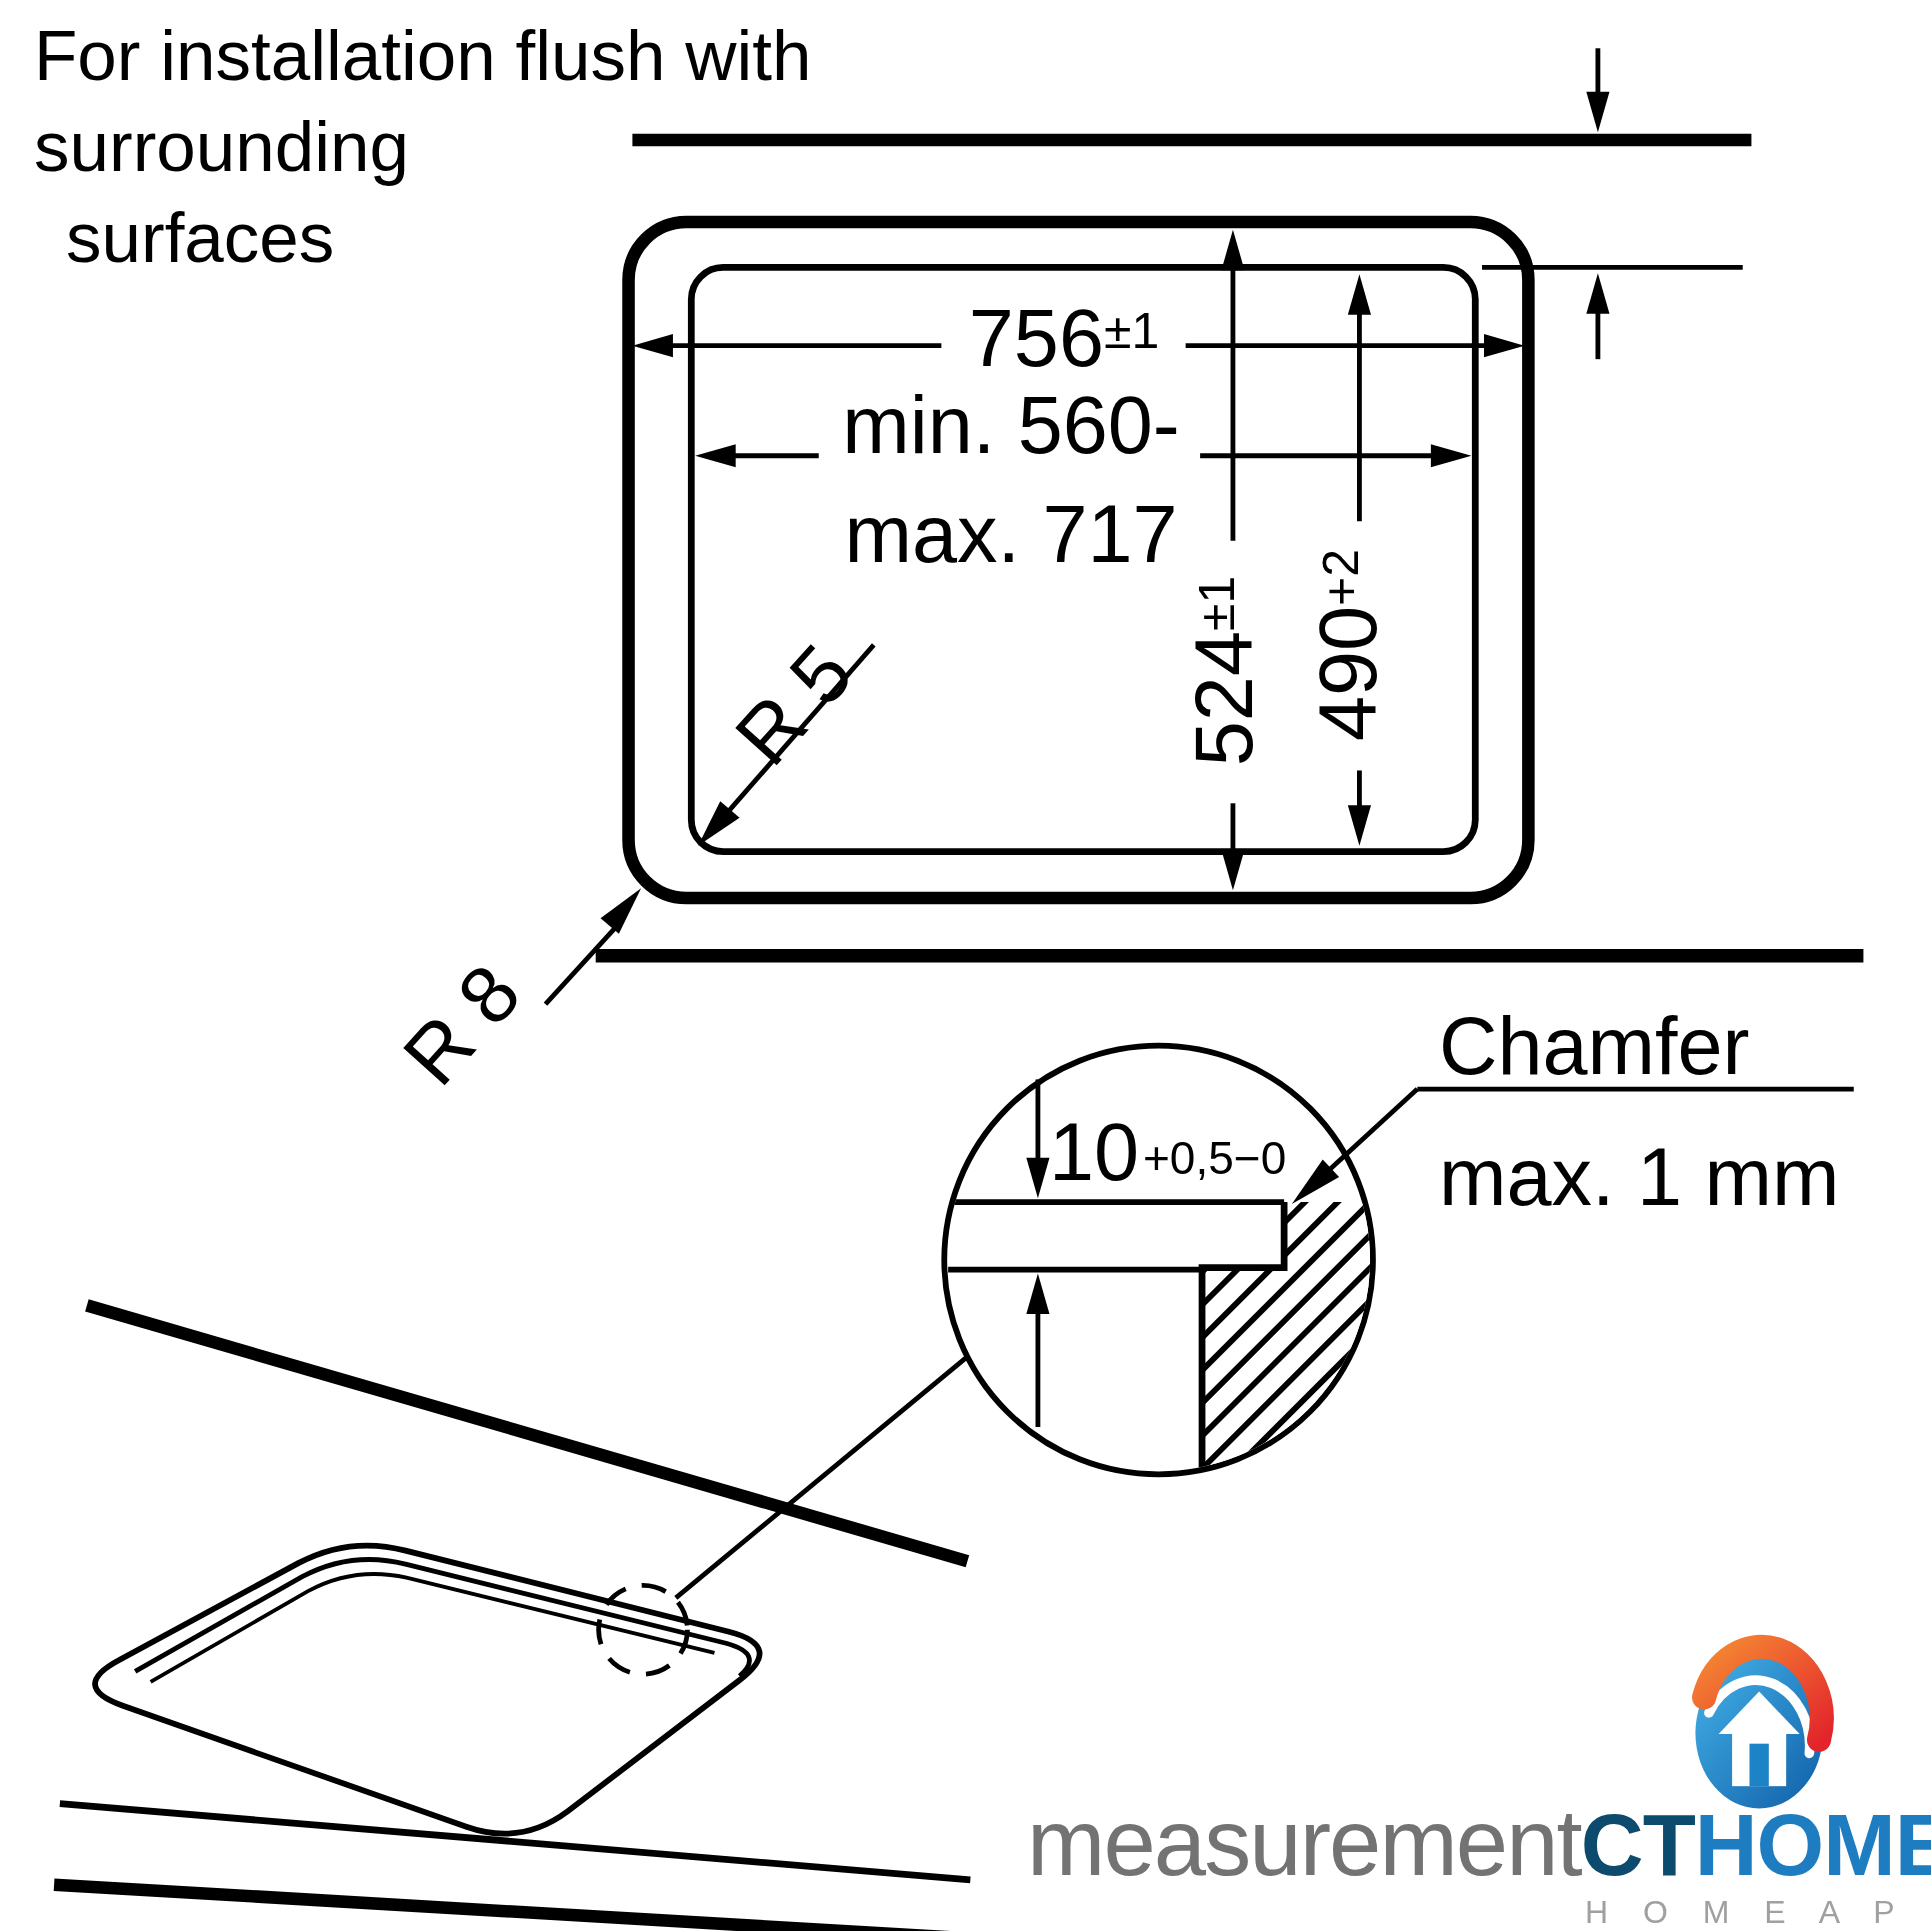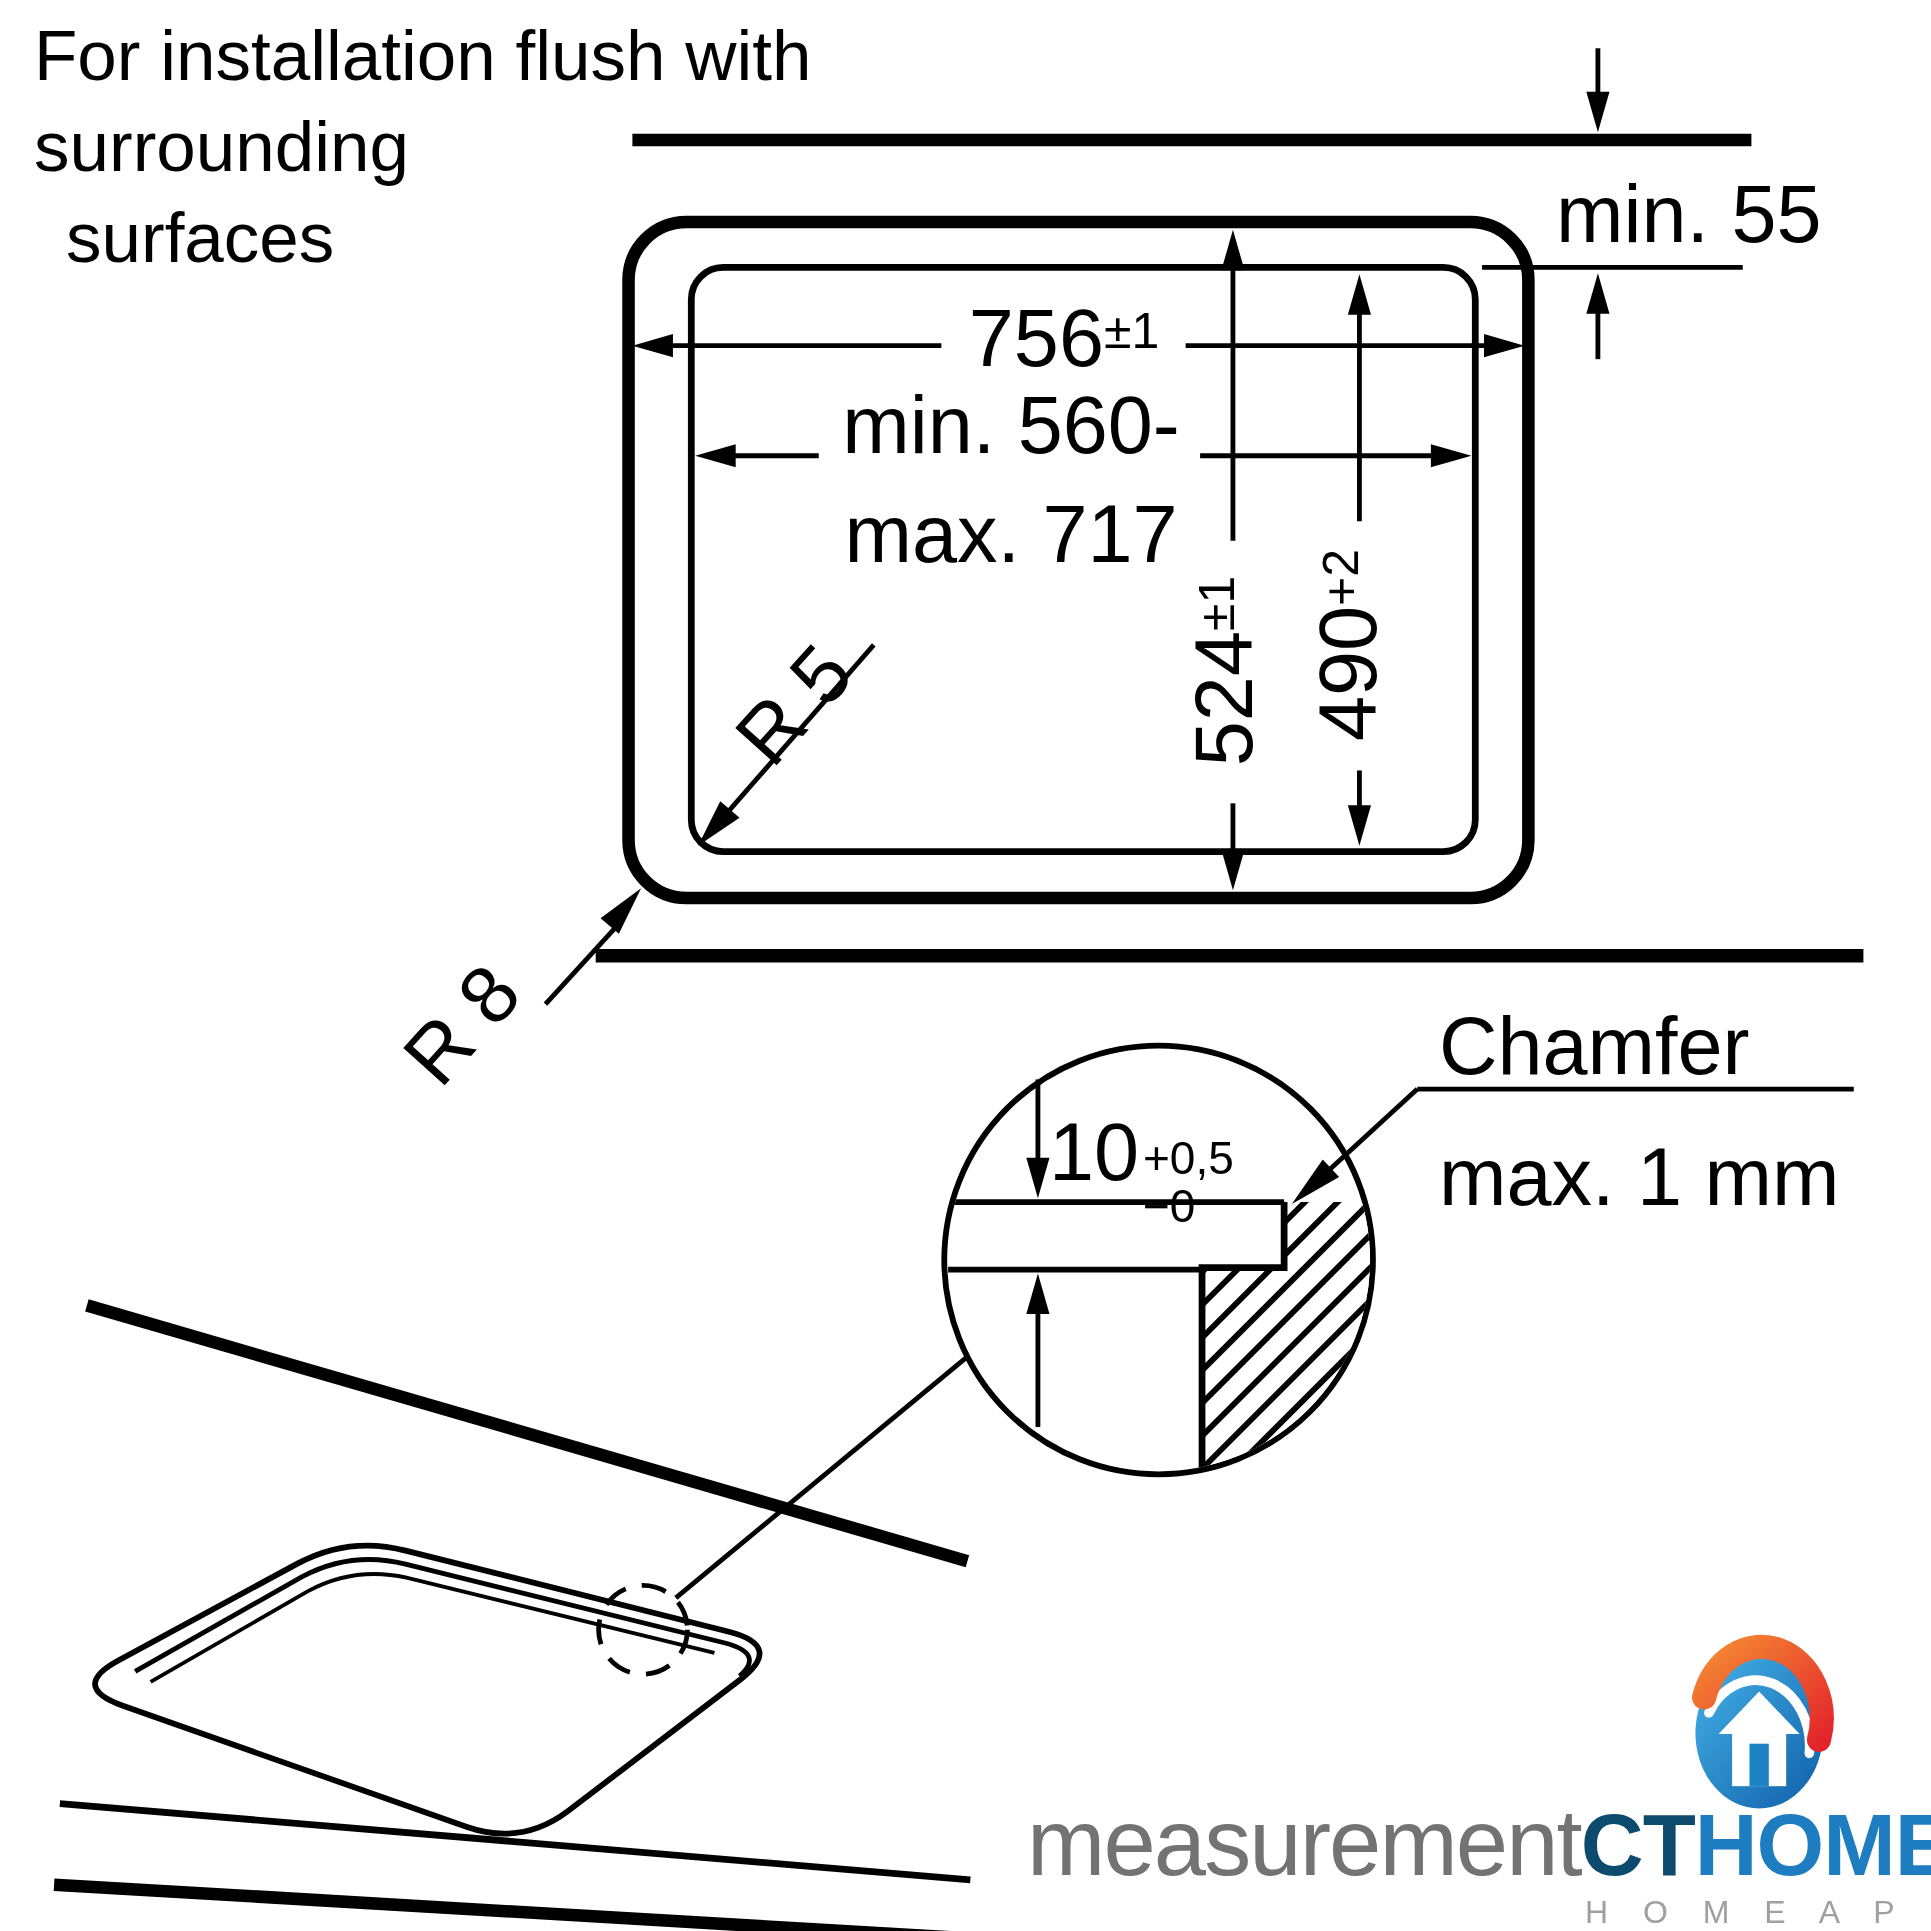--- a/index.html
+++ b/index.html
@@ -9,21 +9,21 @@
   }
   #art{position:absolute;left:0;top:0;}
   .txt{position:absolute;white-space:nowrap;line-height:1;}
   .title{font-size:71px;line-height:91px;letter-spacing:0;}
   .dim{font-size:81px;}
   .dim sup{font-size:50px;vertical-align:17.4px;letter-spacing:0;}
   .center{transform:translate(-50%,-50%);text-align:center;}
   .rot90{transform:translate(-50%,-50%) rotate(-90deg);}
   .rot48{transform:translate(-50%,-50%) rotate(-48deg);}
   .twoline{line-height:109px;}
-  .tolstack{display:inline-flex;flex-direction:column;font-size:46px;line-height:48px;
+  .tolstack{display:inline-flex;flex-direction:row;font-size:46px;line-height:48px;
     vertical-align:5.8px;margin-left:3.9px;}
   .brand{font-size:94px;letter-spacing:-1.9px;}
   .brand .w2{font-weight:bold;font-size:87px;letter-spacing:-1px;}
   .brand .w3{font-weight:bold;font-size:87px;letter-spacing:-1px;}
   .tagline{font-size:32px;letter-spacing:13px;font-weight:500;}
 </style>
 </head>
 <body>
 
 <div id="canvas">
@@ -126,21 +126,20 @@
       <rect x="1812" y="1806" width="20" height="44" fill="#1b83c6"></rect>
     </g>
   </svg>
 
   <div class="txt title" style="left:34px;top:10px;">
     <span style="display:block;">For installation flush with</span>
     <span style="display:block;">surrounding</span>
     <span style="display:block;margin-left:32px;">surfaces</span>
   </div>
 
-  <div class="txt dim" style="left:1556px;top:174px;">min. 55</div>
 
   <div class="txt dim center" style="left:1064px;top:338px;">
     <span>756</span><sup>±1</sup>
   </div>
 
   <div class="txt dim center twoline" style="left:1011px;top:480px;">
     <span style="display:block;">min. 560-</span>
     <span style="display:block;">max. 717</span>
   </div>
 

